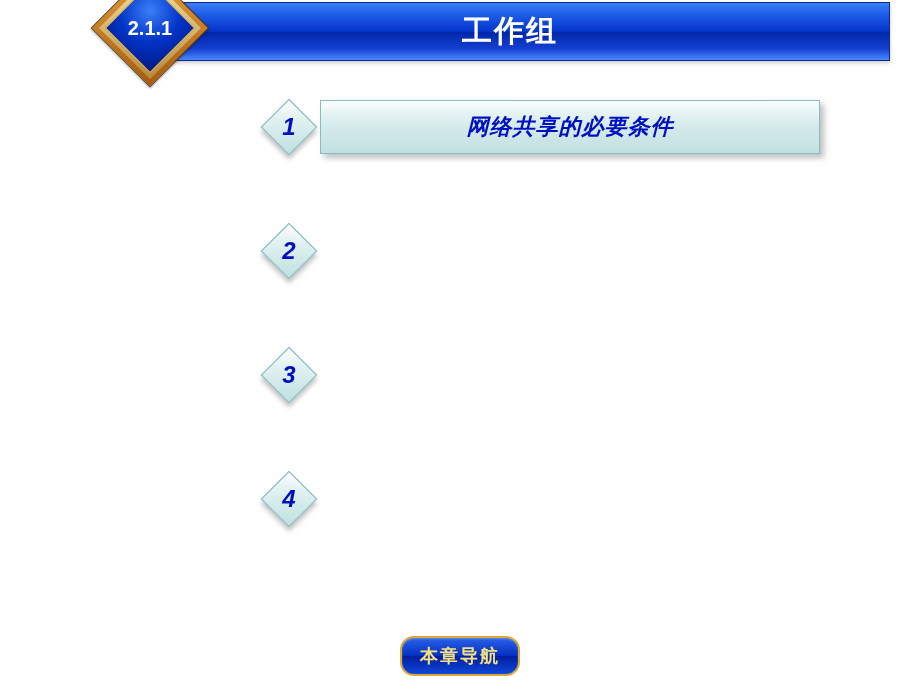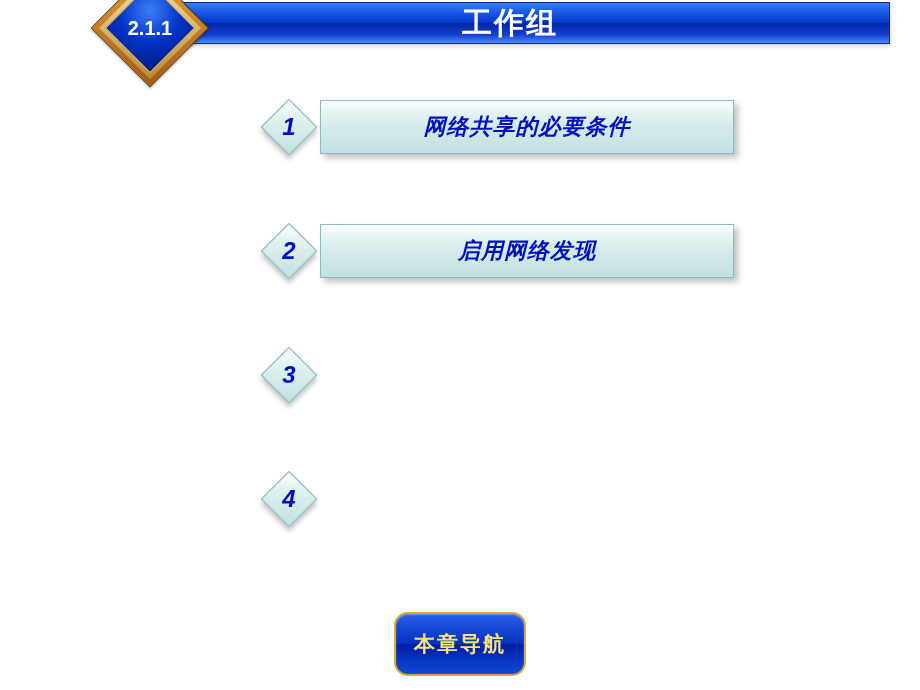--- a/index.html
+++ b/index.html
@@ -11,21 +11,21 @@
       position: relative;
       overflow: hidden;
     }
 
     
     .title-bar {
       position: absolute;
       top: 2px;
       left: 130px;
       right: 30px;
-      height: 42px;
+      height: 59px;
       background: linear-gradient(to bottom, #3a7ff7 0%, #1e5de8 20%, #0334c9 50%, #0026a8 51%, #1440d0 80%, #4a8aff 100%);
       border: 1px solid #0a2a90;
       display: flex;
       align-items: center;
       justify-content: center;
       box-shadow: 0 2px 4px rgba(0,0,0,0.2);
     }
     .title-text {
       color: #ffffff;
       font-size: 30px;
@@ -84,21 +84,21 @@
     }
     .item {
       position: relative;
       margin-bottom: 66px;
       height: 58px;
     }
     .item-bar {
       position: absolute;
       left: 60px;
       top: 0;
-      width: 414px;
+      width: 500px;
       height: 54px;
       background: linear-gradient(to bottom, #ffffff 0%, #e8f4f4 20%, #d4eaea 50%, #c2e0e0 100%);
       border: 1px solid #88bcc4;
       box-shadow: 4px 4px 6px rgba(0,0,0,0.25);
       display: flex;
       align-items: center;
       justify-content: center;
     }
     .item-text {
       color: #0010c0;
@@ -147,26 +147,26 @@
       background: #555;
       border-radius: 1px;
     }
 
     
     .footer-btn {
       position: absolute;
       bottom: 14px;
       left: 50%;
       transform: translateX(-50%);
-      padding: 16px 18px;
+      padding: 6px 18px;
       background: linear-gradient(to bottom, #2a60e8 0%, #0330c0 50%, #001fa0 51%, #1048d8 100%);
       border: 2px solid #d8a838;
       border-radius: 14px;
       color: #f5e080;
-      font-size: 21px;
+      font-size: 18px;
       font-weight: bold;
       letter-spacing: 2px;
       cursor: pointer;
       box-shadow: inset 0 1px 2px rgba(255,255,255,0.3);
     }
   </style>
 </head>
 <body>
 
 <div class="title-bar">
@@ -190,23 +190,20 @@
     <div class="item-bar">
       <span class="item-text">网络共享的必要条件</span>
     </div>
   </div>
 
   <div class="item">
     <div class="item-diamond">
       <div class="item-diamond-shape"></div>
       <div class="item-num">2</div>
     </div>
-    <div class="item-bar">
-      <span class="item-text">启用网络发现</span>
-    </div>
   </div>
 
   <div class="item">
     <div class="item-diamond">
       <div class="item-diamond-shape"></div>
       <div class="item-num">3</div>
     </div>
   </div>
 
   <div class="item">

